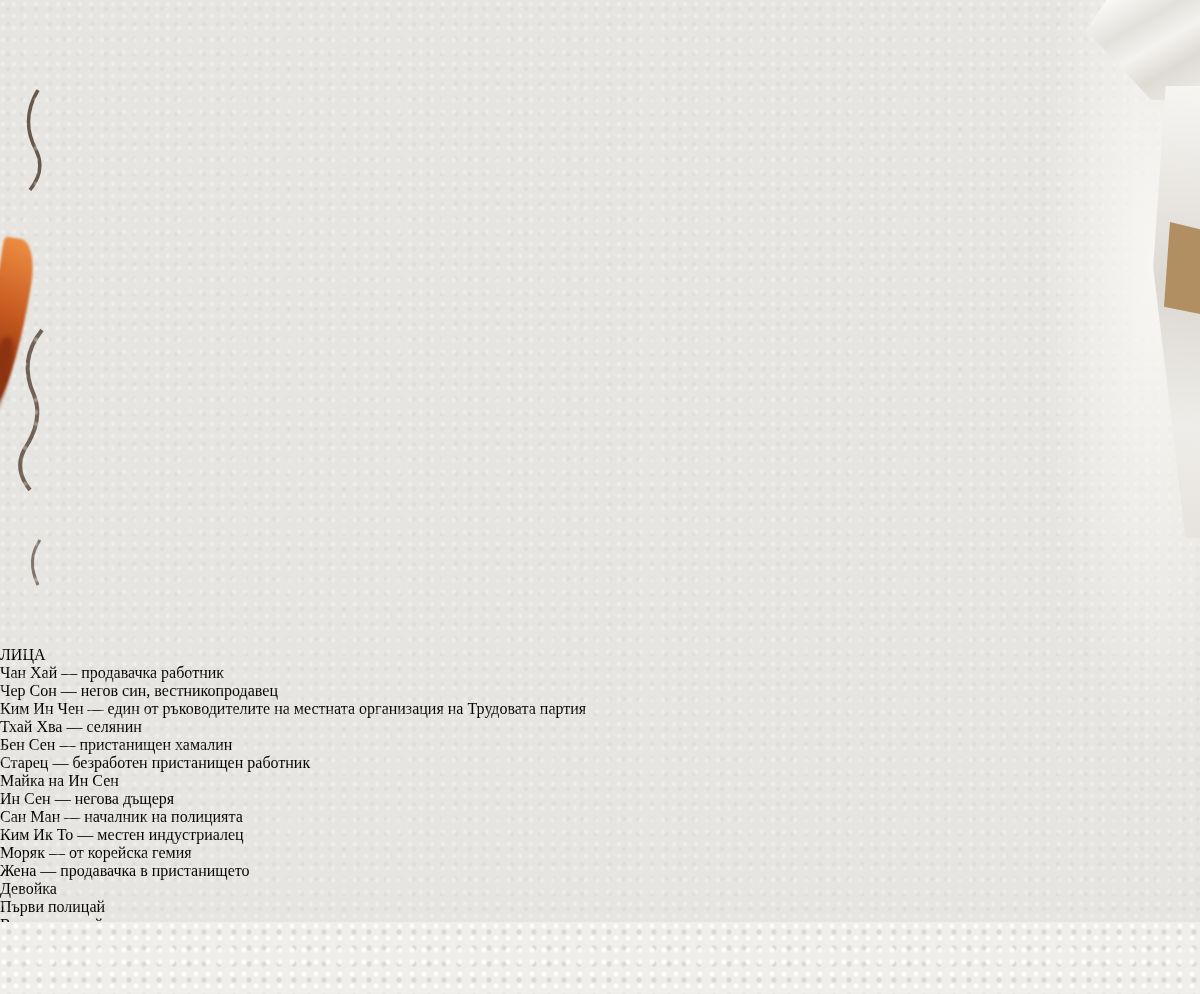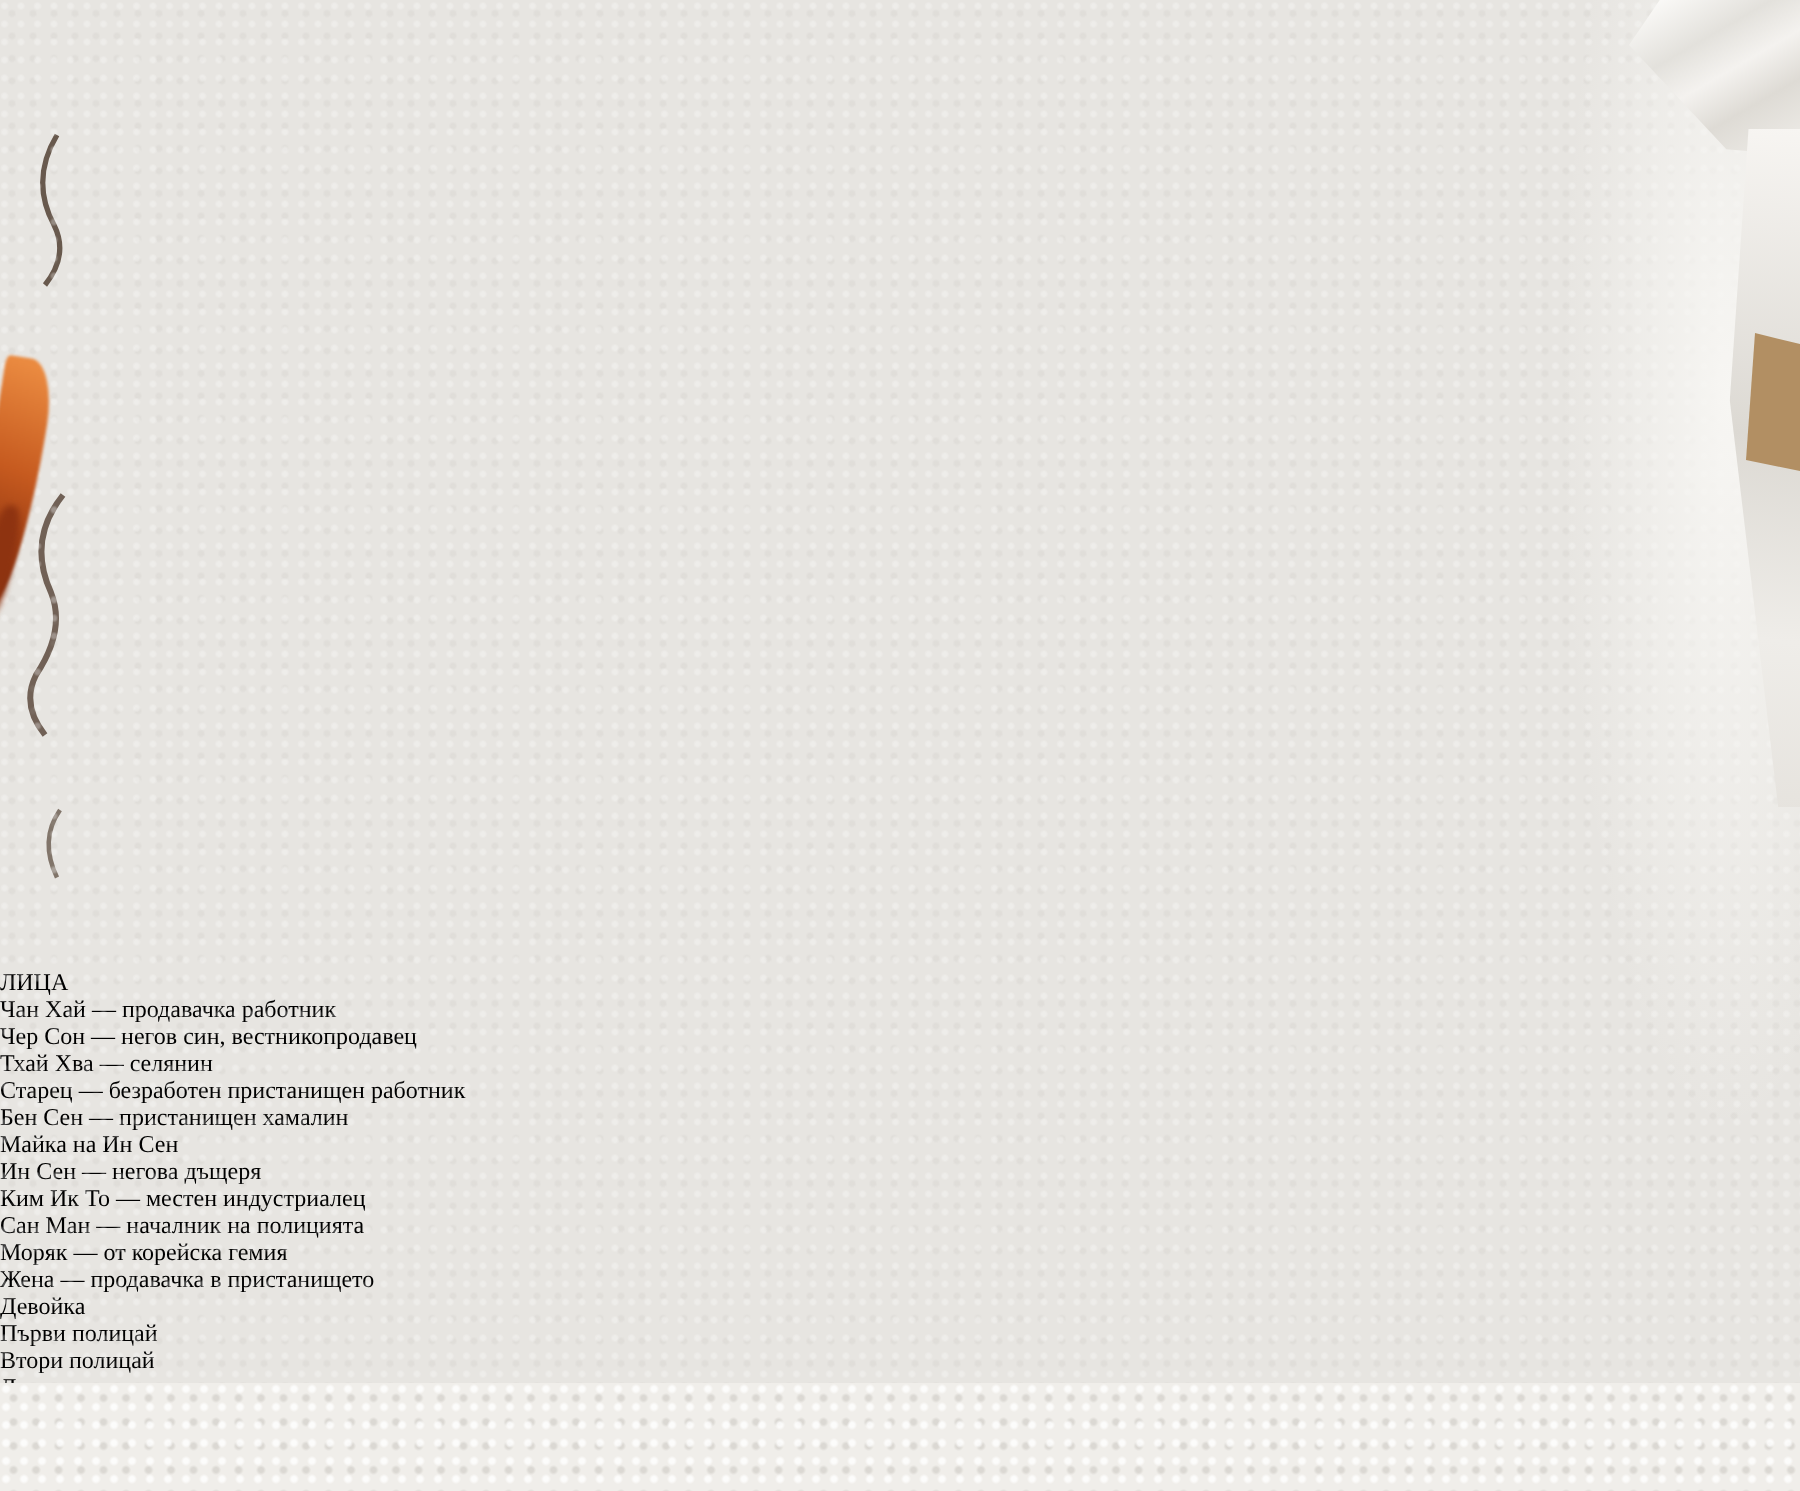--- a/index.html
+++ b/index.html
@@ -130,46 +130,50 @@
       <div class="cast-list">
           <div class="cast-row">
             <span class="cast-name ink">Чан Хай</span>
             <span class="cast-desc ink">— продавачка работник</span>
           </div>
           <div class="cast-row">
             <span class="cast-name ink">Чер Сон</span>
             <span class="cast-desc ink">— негов син, вестникопродавец</span>
           </div>
           <div class="cast-row">
+            <span class="cast-name ink">Ким Ин Чен</span>
+            <span class="cast-desc ink">— един от ръководителите на местната организация на Трудовата партия</span>
+          </div>
+          <div class="cast-row">
             <span class="cast-name ink">Тхай Хва</span>
             <span class="cast-desc ink">— селянин</span>
           </div>
           <div class="cast-row">
+            <span class="cast-name ink">Бен Сен</span>
+            <span class="cast-desc ink">— пристанищен хамалин</span>
+          </div>
+          <div class="cast-row">
             <span class="cast-name ink">Старец</span>
             <span class="cast-desc ink">— безработен пристанищен работник</span>
           </div>
           <div class="cast-row">
-            <span class="cast-name ink">Бен Сен</span>
-            <span class="cast-desc ink">— пристанищен хамалин</span>
-          </div>
-          <div class="cast-row">
             <span class="cast-name ink">Майка на Ин Сен</span>
             <span class="cast-desc ink"></span>
           </div>
           <div class="cast-row">
             <span class="cast-name ink">Ин Сен</span>
             <span class="cast-desc ink">— негова дъщеря</span>
           </div>
           <div class="cast-row">
+            <span class="cast-name ink">Сан Ман</span>
+            <span class="cast-desc ink">— началник на полицията</span>
+          </div>
+          <div class="cast-row">
             <span class="cast-name ink">Ким Ик То</span>
             <span class="cast-desc ink">— местен индустриалец</span>
-          </div>
-          <div class="cast-row">
-            <span class="cast-name ink">Сан Ман</span>
-            <span class="cast-desc ink">— началник на полицията</span>
           </div>
           <div class="cast-row">
             <span class="cast-name ink">Моряк</span>
             <span class="cast-desc ink">— от корейска гемия</span>
           </div>
           <div class="cast-row">
             <span class="cast-name ink">Жена</span>
             <span class="cast-desc ink">— продавачка в пристанището</span>
           </div>
           <div class="cast-row">

